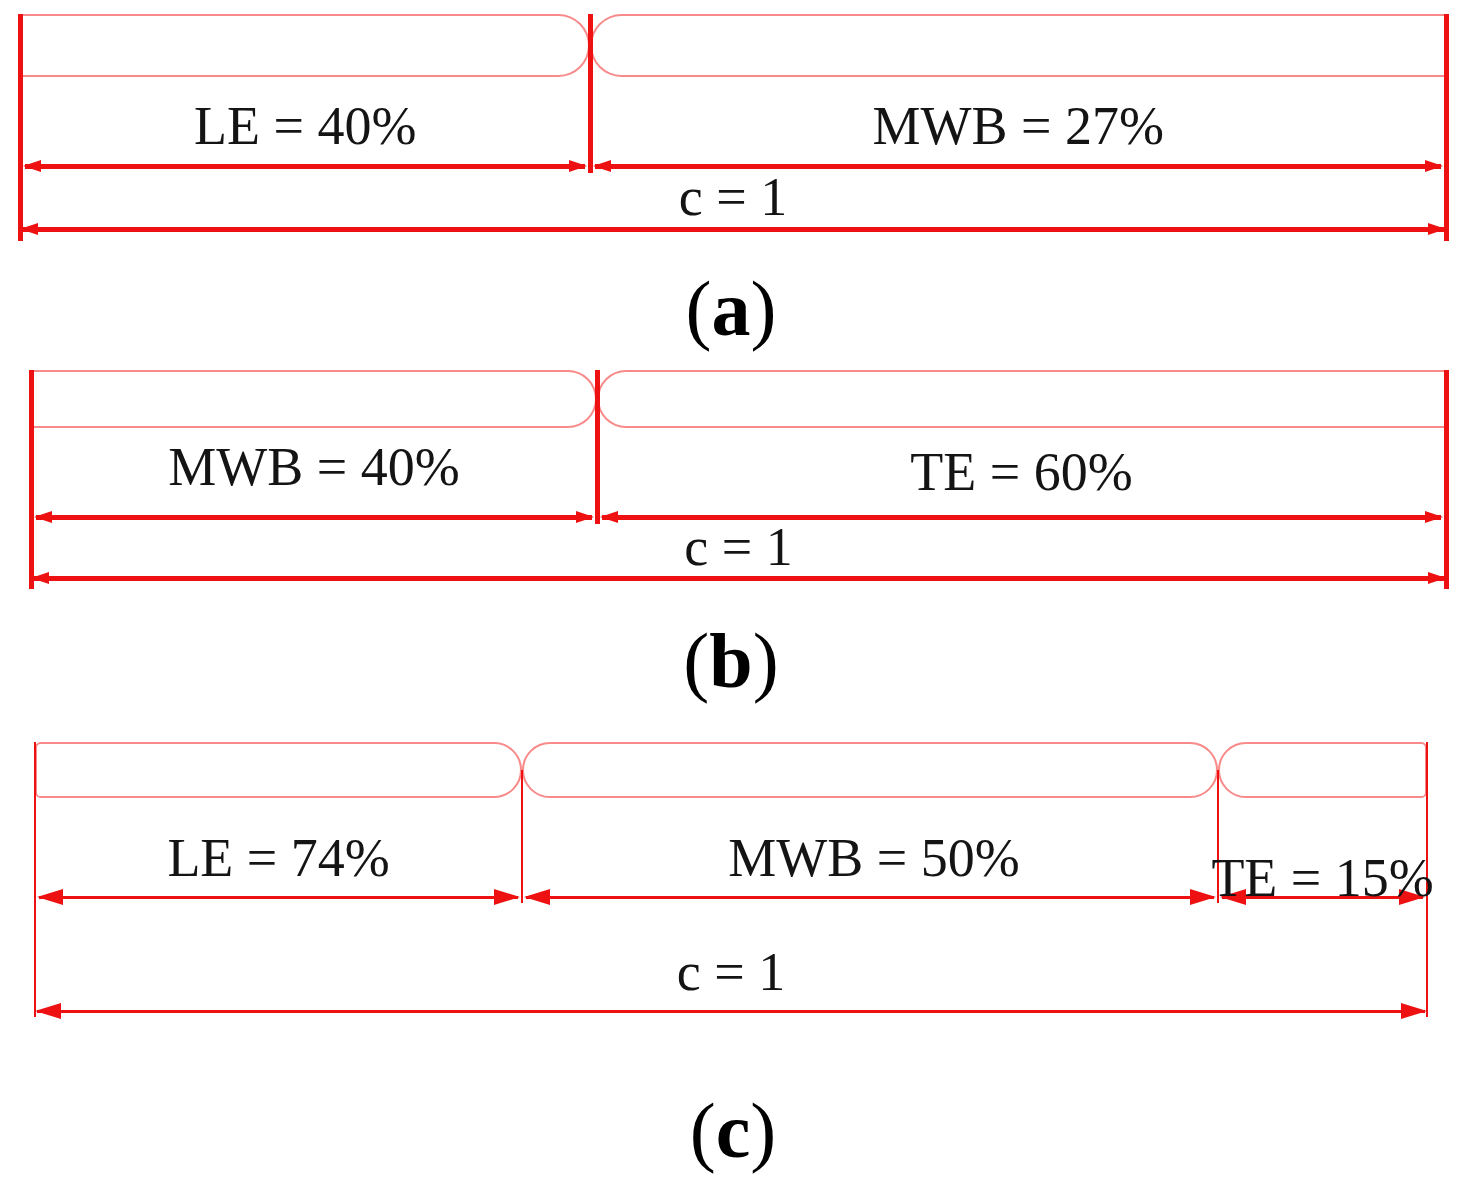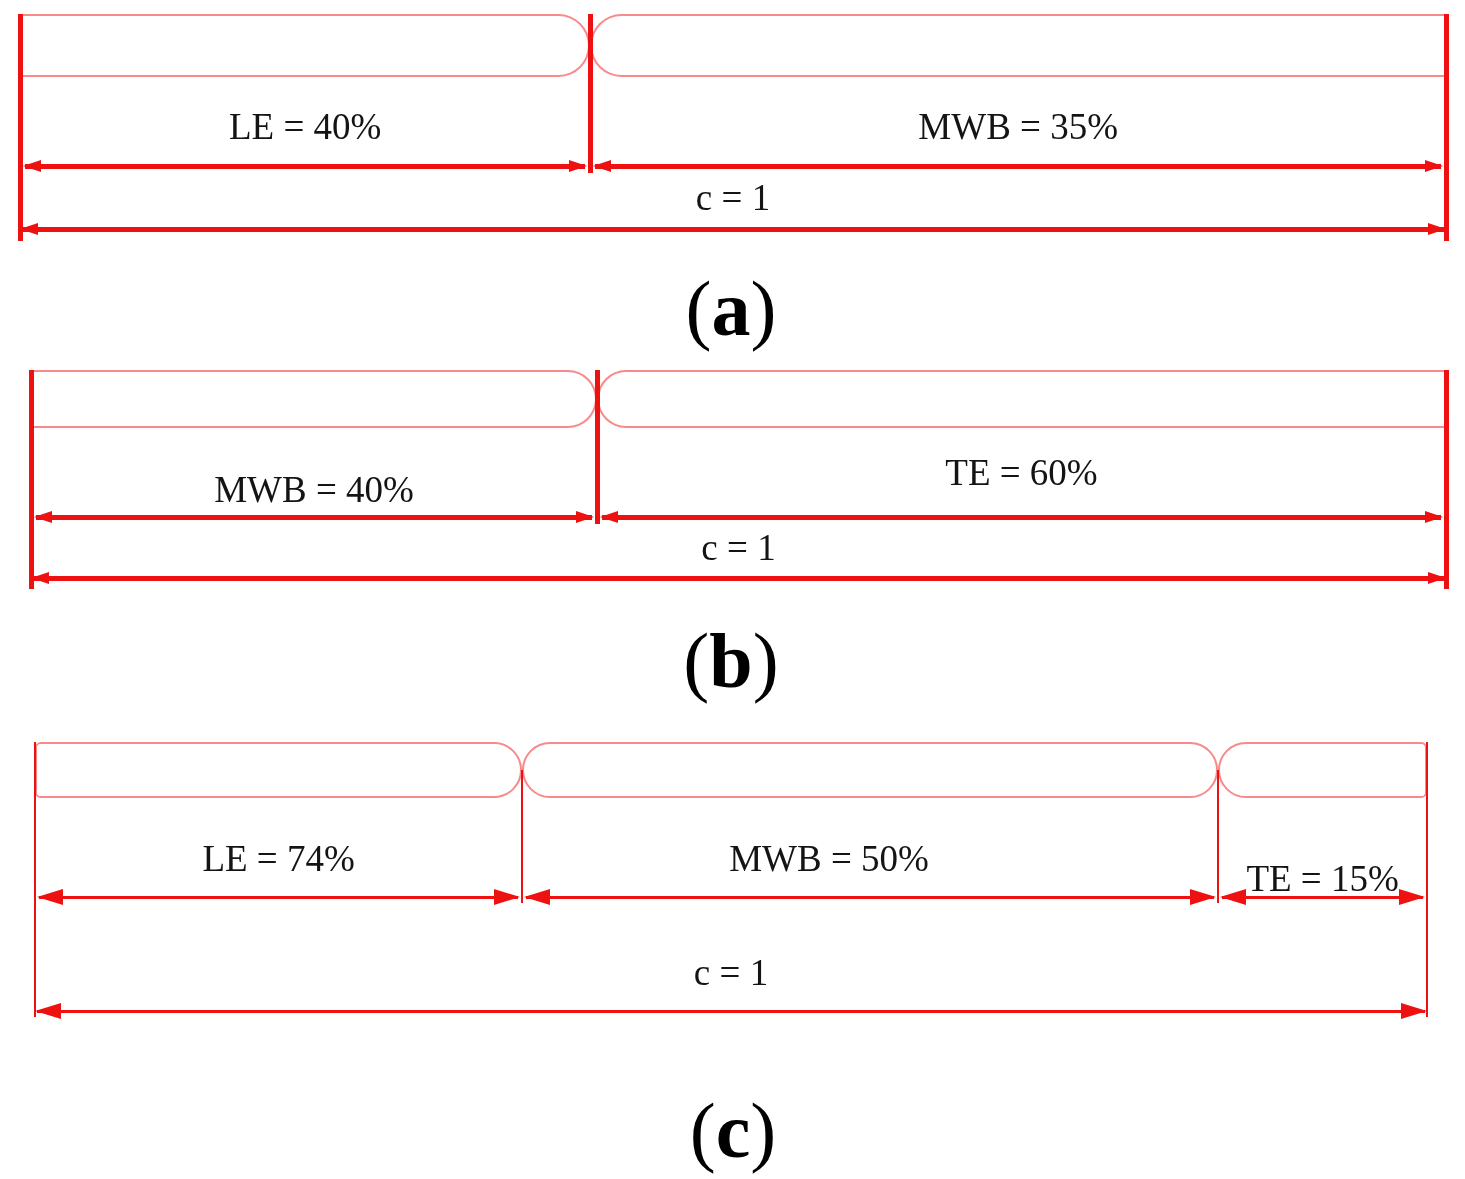--- a/index.html
+++ b/index.html
@@ -10,21 +10,21 @@
   .seg{
     position:absolute;box-sizing:border-box;background:#fff;
     border:2px solid var(--pink,#F98A8A);
   }
   .vline{position:absolute;background:var(--red,#EE1111);}
   .arrow{position:absolute;}
   .arrow .shaft{position:absolute;background:var(--red,#EE1111);}
   .head{position:absolute;width:0;height:0;border-style:solid;border-color:transparent;}
   .dim-label{
     position:absolute;transform:translate(-50%,-50%);
-    font-size:37px;line-height:1;color:var(--ink,#141414);white-space:nowrap;
+    font-size:54px;line-height:1;color:var(--ink,#141414);white-space:nowrap;
   }
   .caption{
     position:absolute;transform:translate(-50%,-50%);
     font-size:78px;line-height:1;color:#000;white-space:nowrap;
   }
   .caption b{font-weight:bold;}
 </style>
 </head>
 <body>
 
@@ -95,33 +95,33 @@
         <div class="head" style="border-width: 8px 0px 8px 26px; top: 0px; right: 0px; border-left-color: var(--red);"></div>
       </div>
       <div class="vline" style="left: 33.75px; top: 742px; width: 2.5px; height: 275px;"></div>
       <div class="vline" style="left: 520.95px; top: 770px; width: 2.5px; height: 133px;"></div>
       <div class="vline" style="left: 1216.95px; top: 770px; width: 2.5px; height: 133px;"></div>
       <div class="vline" style="left: 1425.75px; top: 742px; width: 2.5px; height: 275px;"></div>
     </div>
 
   <section>
     <div class="dim-label" id="lab-0-0" style="left: 305.2px; top: 126px;">LE = 40%</div>
-    <div class="dim-label" id="lab-0-1" style="left: 1018.2px; top: 126px;">MWB = 35%</div>
+    <div class="dim-label" id="lab-0-1" style="left: 1018.2px; top: 126px;">MWB = 27%</div>
     <div class="dim-label" id="clab-0" style="left: 733px; top: 197px;">c = 1</div>
     <div class="caption" id="cap-0" style="left: 731px; top: 309px;"><span>(</span><b>a</b><span>)</span></div>
   </section>
 
   <section>
-    <div class="dim-label" id="lab-1-0" style="left: 314px; top: 489px;">MWB = 40%</div>
+    <div class="dim-label" id="lab-1-0" style="left: 314px; top: 467px;">MWB = 40%</div>
     <div class="dim-label" id="lab-1-1" style="left: 1021.5px; top: 472px; text-align: right;">TE = 60%</div>
     <div class="dim-label" id="clab-1" style="left: 738.5px; top: 547px;">c = 1</div>
     <div class="caption" id="cap-1" style="left: 731px; top: 661px;"><span>(</span><b>b</b><span>)</span></div>
   </section>
 
   <section>
     <div class="dim-label" id="lab-2-0" style="left: 278.6px; top: 858px;">LE = 74%</div>
-    <div class="dim-label" id="lab-2-1" style="left: 829px; top: 858px;">MWB = 50%</div>
+    <div class="dim-label" id="lab-2-1" style="left: 874px; top: 858px;">MWB = 50%</div>
     <div class="dim-label" id="lab-2-2" style="left: 1322.6px; top: 878px;">TE = 15%</div>
     <div class="dim-label" id="clab-2" style="left: 731px; top: 972px;">c = 1</div>
     <div class="caption" id="cap-2" style="left: 733px; top: 1131px;"><span>(</span><b>c</b><span>)</span></div>
   </section>
 
 </div>
 
 </body></html>

